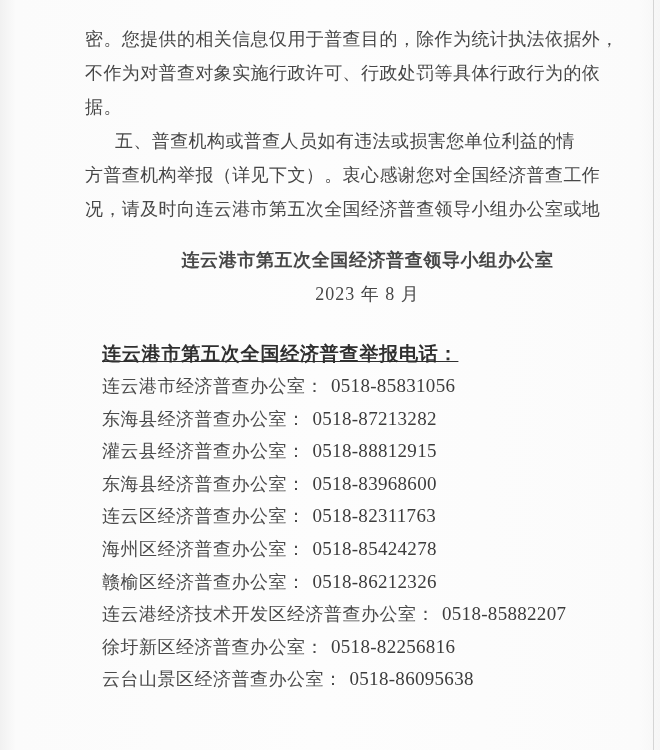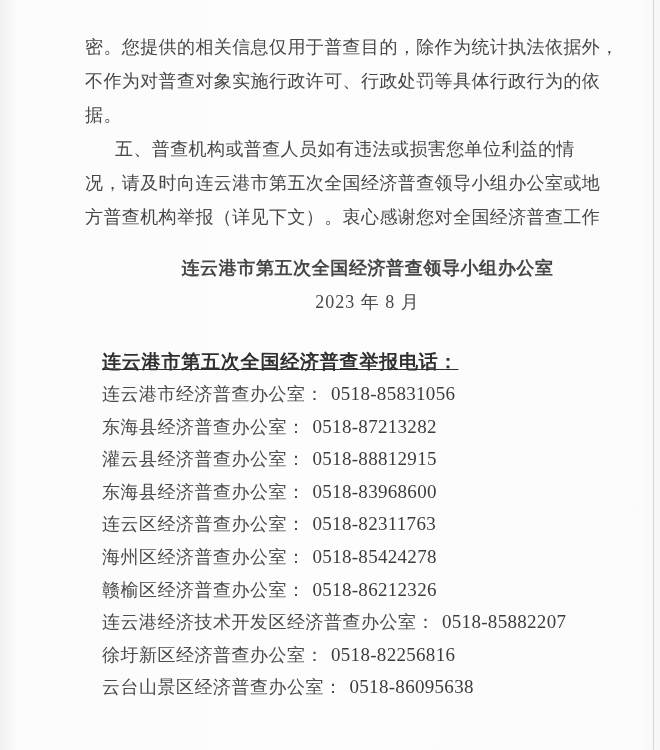--- a/index.html
+++ b/index.html
@@ -11,21 +11,21 @@
     font-family: "Liberation Serif", "DejaVu Serif", serif;
   }
   .scan-bg {
     position: absolute; inset: 0;
     background: linear-gradient(90deg, #f1f1f1 0px, #fbfbfb 16px, #fdfdfd 320px, #fbfbfb 640px, #f6f6f6 660px);
   }
   .edge-line {
     position: absolute; top: 0; bottom: 0; right: 6px; width: 1px;
   }
   .content {
-    position: absolute; left: 85px; top: 30px; width: 537px;
+    position: absolute; left: 85px; top: 22px; width: 537px;
     color: #474747;
   }
   .line {
     font-size: 18px; line-height: 34px; letter-spacing: 0.4px;
     white-space: nowrap;
   }
   .indent { text-indent: 30px; }
   .sig-block {
     margin-top: 17px; padding-left: 28px; text-align: center;
   }
@@ -54,22 +54,22 @@
 <div class="content">
 
   <div>
     <div class="line">密。您提供的相关信息仅用于普查目的，除作为统计执法依据外，</div>
     <div class="line">不作为对普查对象实施行政许可、行政处罚等具体行政行为的依</div>
     <div class="line">据。</div>
   </div>
 
   <div>
     <div class="line indent">五、普查机构或普查人员如有违法或损害您单位利益的情</div>
+    <div class="line">方普查机构举报（详见下文）。衷心感谢您对全国经济普查工作</div>
     <div class="line">况，请及时向连云港市第五次全国经济普查领导小组办公室或地</div>
-    <div class="line">方普查机构举报（详见下文）。衷心感谢您对全国经济普查工作</div>
   </div>
 
   <div class="sig-block">
     <div class="sig-line">连云港市第五次全国经济普查领导小组办公室</div>
     <div class="date-line">2023 年 8 月</div>
   </div>
 
   <div class="hotline-section">
     <div class="hotline-heading">连云港市第五次全国经济普查举报电话：</div>
 

